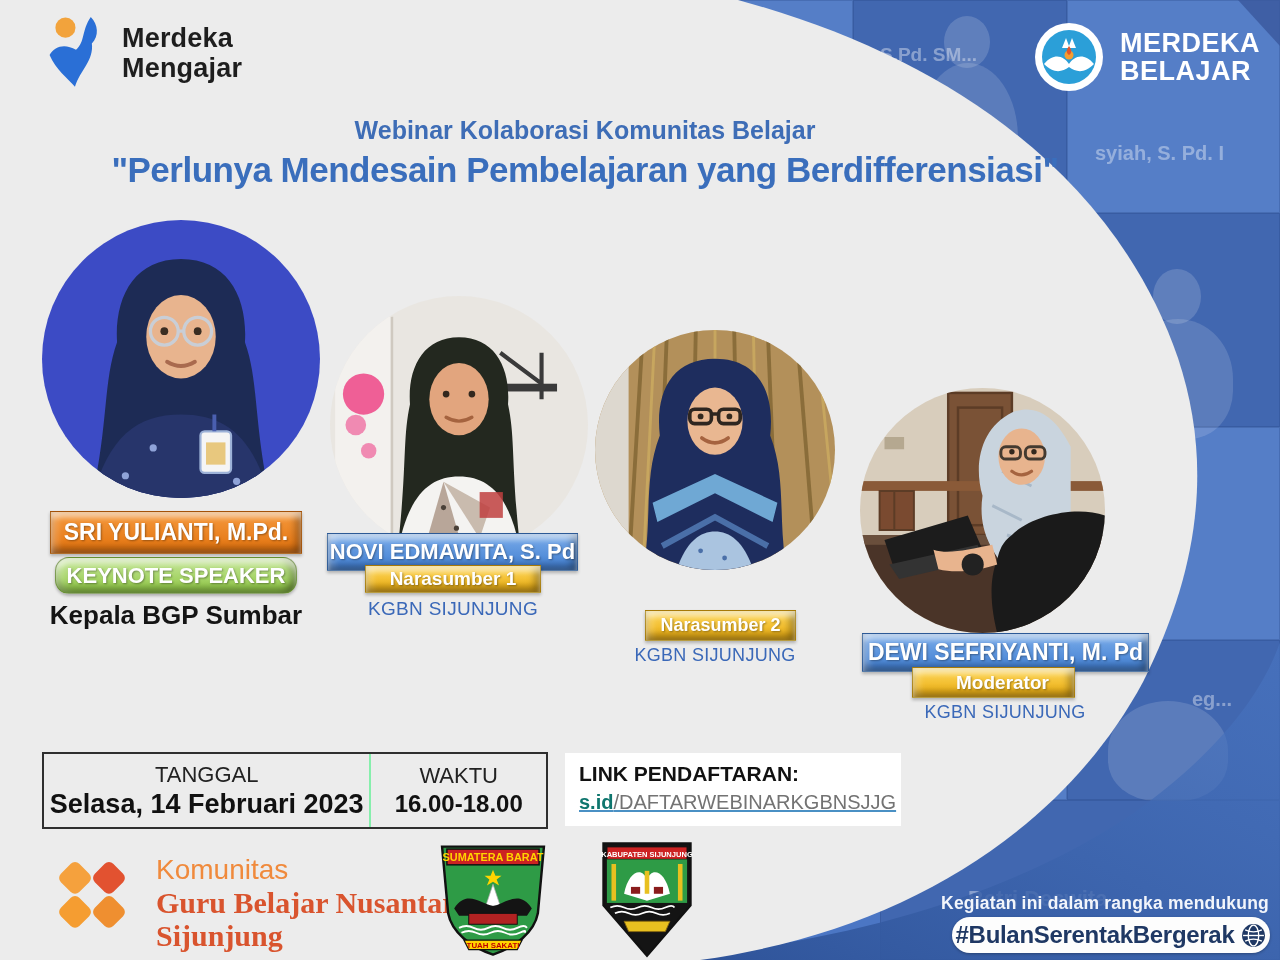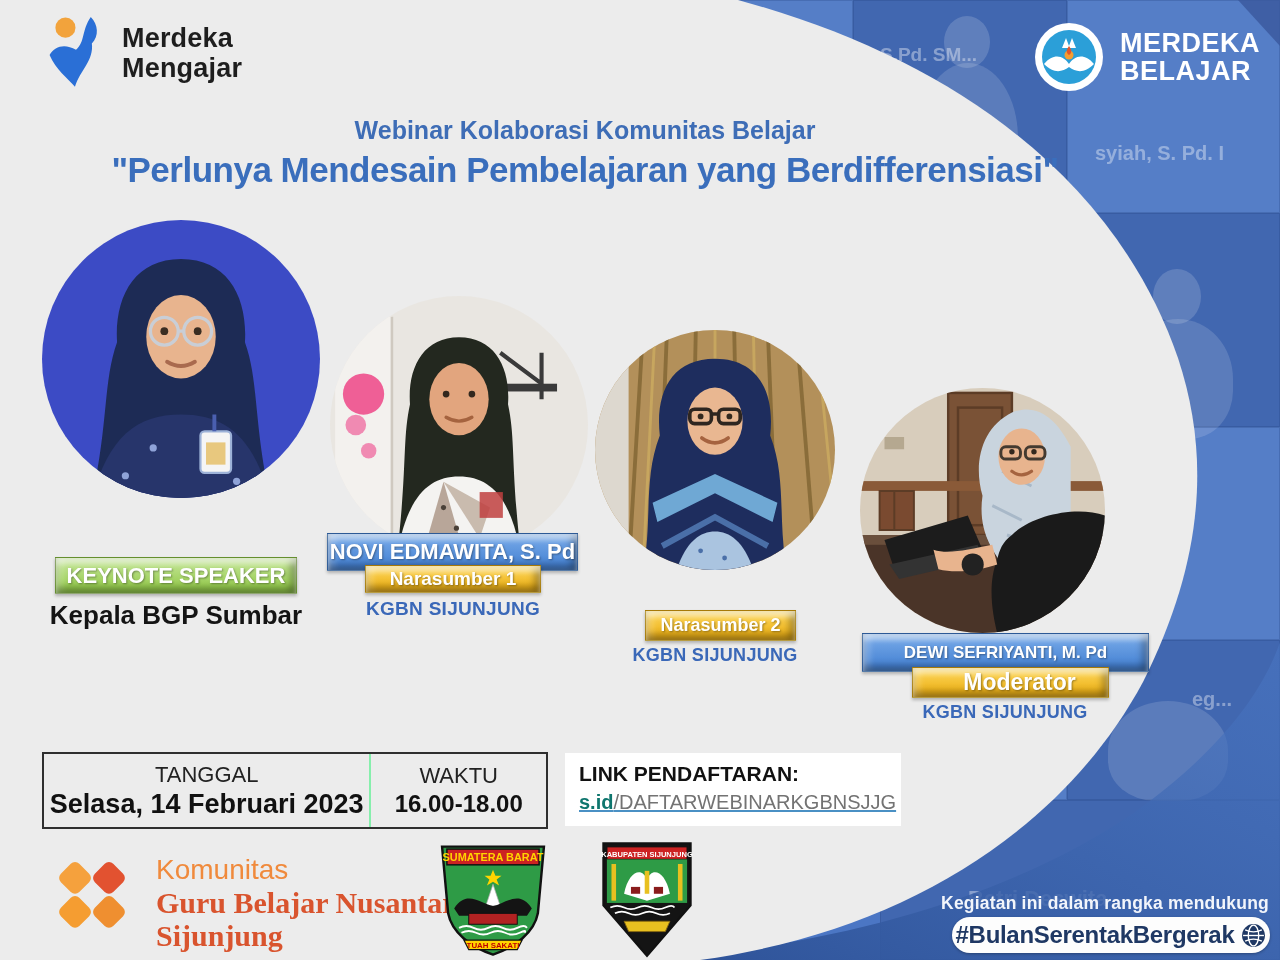--- a/index.html
+++ b/index.html
@@ -44,25 +44,25 @@
   .banner { position:absolute; display:flex; align-items:center; justify-content:center;
             color:#fff; font-weight:bold; text-align:center; white-space:nowrap;
             text-shadow:1px 1px 2px rgba(0,0,0,0.35);
             border:1px solid rgba(0,0,0,0.28);
             box-shadow: inset 0 6px 5px rgba(255,255,255,0.5),
                         inset 0 -6px 6px rgba(0,0,0,0.28),
                         inset 7px 0 6px rgba(255,255,255,0.22),
                         inset -7px 0 6px rgba(0,0,0,0.22),
                         0 2px 3px rgba(0,0,0,0.25); }
   .banner-orange { background:linear-gradient(180deg,#f59a3e 0%,#e2710c 100%); }
-  .banner-green  { background:linear-gradient(180deg,#c9e89f 0%,#8cc63f 100%); }
+  .banner-green  { background:linear-gradient(180deg,#c9e89f 0%,#8cc63f 100%);border-radius:14px; }
   .banner-blue   { background:linear-gradient(180deg,#7badea 0%,#3e7cd0 100%); }
   .banner-gold   { background:linear-gradient(180deg,#ffd95e 0%,#e8a90a 100%); }
 
-  .org-text { position:absolute; text-align:center; color:#3a68b8; font-weight:bold;
+  .org-text { position:absolute; text-align:center; color:#3a68b8; font-weight:normal;
               font-size:19px; letter-spacing:0.3px; }
   .org-dark { position:absolute; text-align:center; color:#141414; font-weight:bold; font-size:26px; }
 
   
   .sched { position:absolute; left:42px; top:752px; width:506px; height:77px;
            border:2.5px solid #2f2f2f; display:flex; }
   .sched .cell { display:flex; flex-direction:column; align-items:center; justify-content:center; }
   .sched .c1 { width:330px; border-right:2px solid #86efac; }
   .sched .c2 { width:176px; }
   .sched .lbl { color:#222; font-size:22px; }
@@ -185,20 +185,21 @@
       <line x1="49" y1="40" x2="51" y2="40" stroke="#c9ced6" stroke-width="1.2"></line>
       <circle cx="44" cy="40" r="1.4" fill="#3a2d22"></circle>
         <circle cx="56" cy="40" r="1.4" fill="#3a2d22"></circle>
       <path d="M45 51 Q 50 54 55 51" fill="none" stroke="#a96a4e" stroke-width="1.4" stroke-linecap="round"></path>
       <rect x="57" y="76" width="11" height="15" rx="1.5" fill="#f5f5f5" stroke="#9db2d8" stroke-width="0.8"></rect>
       <rect x="59" y="80" width="7" height="8" fill="#e8c87e"></rect>
       <line x1="62" y1="70" x2="62" y2="76" stroke="#4a5fb0" stroke-width="1.4"></line>
     </svg>
   </div>
 
+  <div class="banner banner-orange" style="left:50px; top:511px; width:252px; height:43px; font-size:23px;">SRI YULIANTI, M.Pd.</div>
   <div class="banner banner-green" style="left:55px; top:557px; width:242px; height:37px; font-size:22px;">KEYNOTE SPEAKER</div>
   <div class="org-dark" style="left:42px; top:600px; width:268px;">Kepala BGP Sumbar</div>
 
   <div class="photo" style="left:330px; top:296px; width:258px; height:258px;">
     <svg viewBox="0 0 100 100">
       <rect width="100" height="100" fill="#e9e6e1"></rect>
       <rect x="2" y="8" width="22" height="84" fill="#f3f1ee"></rect>
       <line x1="24" y1="8" x2="24" y2="92" stroke="#cfc9c0" stroke-width="1"></line>
       <path d="M66 22 L82 34 M82 22 L82 40" stroke="#3a3a3a" stroke-width="1.6"></path>
       <rect x="64" y="34" width="24" height="3" fill="#3a3a3a"></rect>
@@ -281,22 +282,22 @@
       <rect x="67.5" y="24" width="8" height="5" rx="2" fill="none" stroke="#443a30" stroke-width="1.2"></rect>
       <circle cx="62" cy="26" r="1.1" fill="#33281e"></circle>
         <circle cx="71" cy="26" r="1.1" fill="#33281e"></circle>
       <path d="M62 34 Q 66 37 70 34" fill="none" stroke="#a5633f" stroke-width="1.3" stroke-linecap="round"></path>
       <path d="M56 70 C 52 80, 54 92, 56 100 L 100 100 L 100 52 C 88 48, 70 52, 62 60 C 58 63, 57 66, 56 70 Z" fill="#1a1a1a"></path>
       <path d="M54 64 C 44 66, 36 68, 30 66 L 32 74 C 40 76, 50 74, 56 72 Z" fill="#e8b48e"></path>
       <circle cx="46" cy="72" r="4.5" fill="#222"></circle>
     </svg>
   </div>
 
-  <div class="banner banner-blue" style="left:862px; top:633px; width:287px; height:39px; font-size:17px;">DEWI SEFRIYANTI, M. Pd</div>
-  <div class="banner banner-gold" style="left:912px; top:667px; width:197px; height:31px; font-size:23px;padding-left:18px;">Moderator</div>
+  <div class="banner banner-blue" style="left:862px; top:633px; width:287px; height:39px; font-size:23px;">DEWI SEFRIYANTI, M. Pd</div>
+  <div class="banner banner-gold" style="left:912px; top:667px; width:163px; height:31px; font-size:19px;padding-left:18px;">Moderator</div>
   <div class="org-text" style="left:888px; top:702px; width:234px; font-size:18px;">KGBN SIJUNJUNG</div>
 
   <div class="sched">
     <div class="cell c1">
       <div class="lbl">TANGGAL</div>
       <div class="val">Selasa, 14 Februari 2023</div>
     </div>
     <div class="cell c2">
       <div class="lbl">WAKTU</div>
       <div class="val">16.00-18.00</div>

